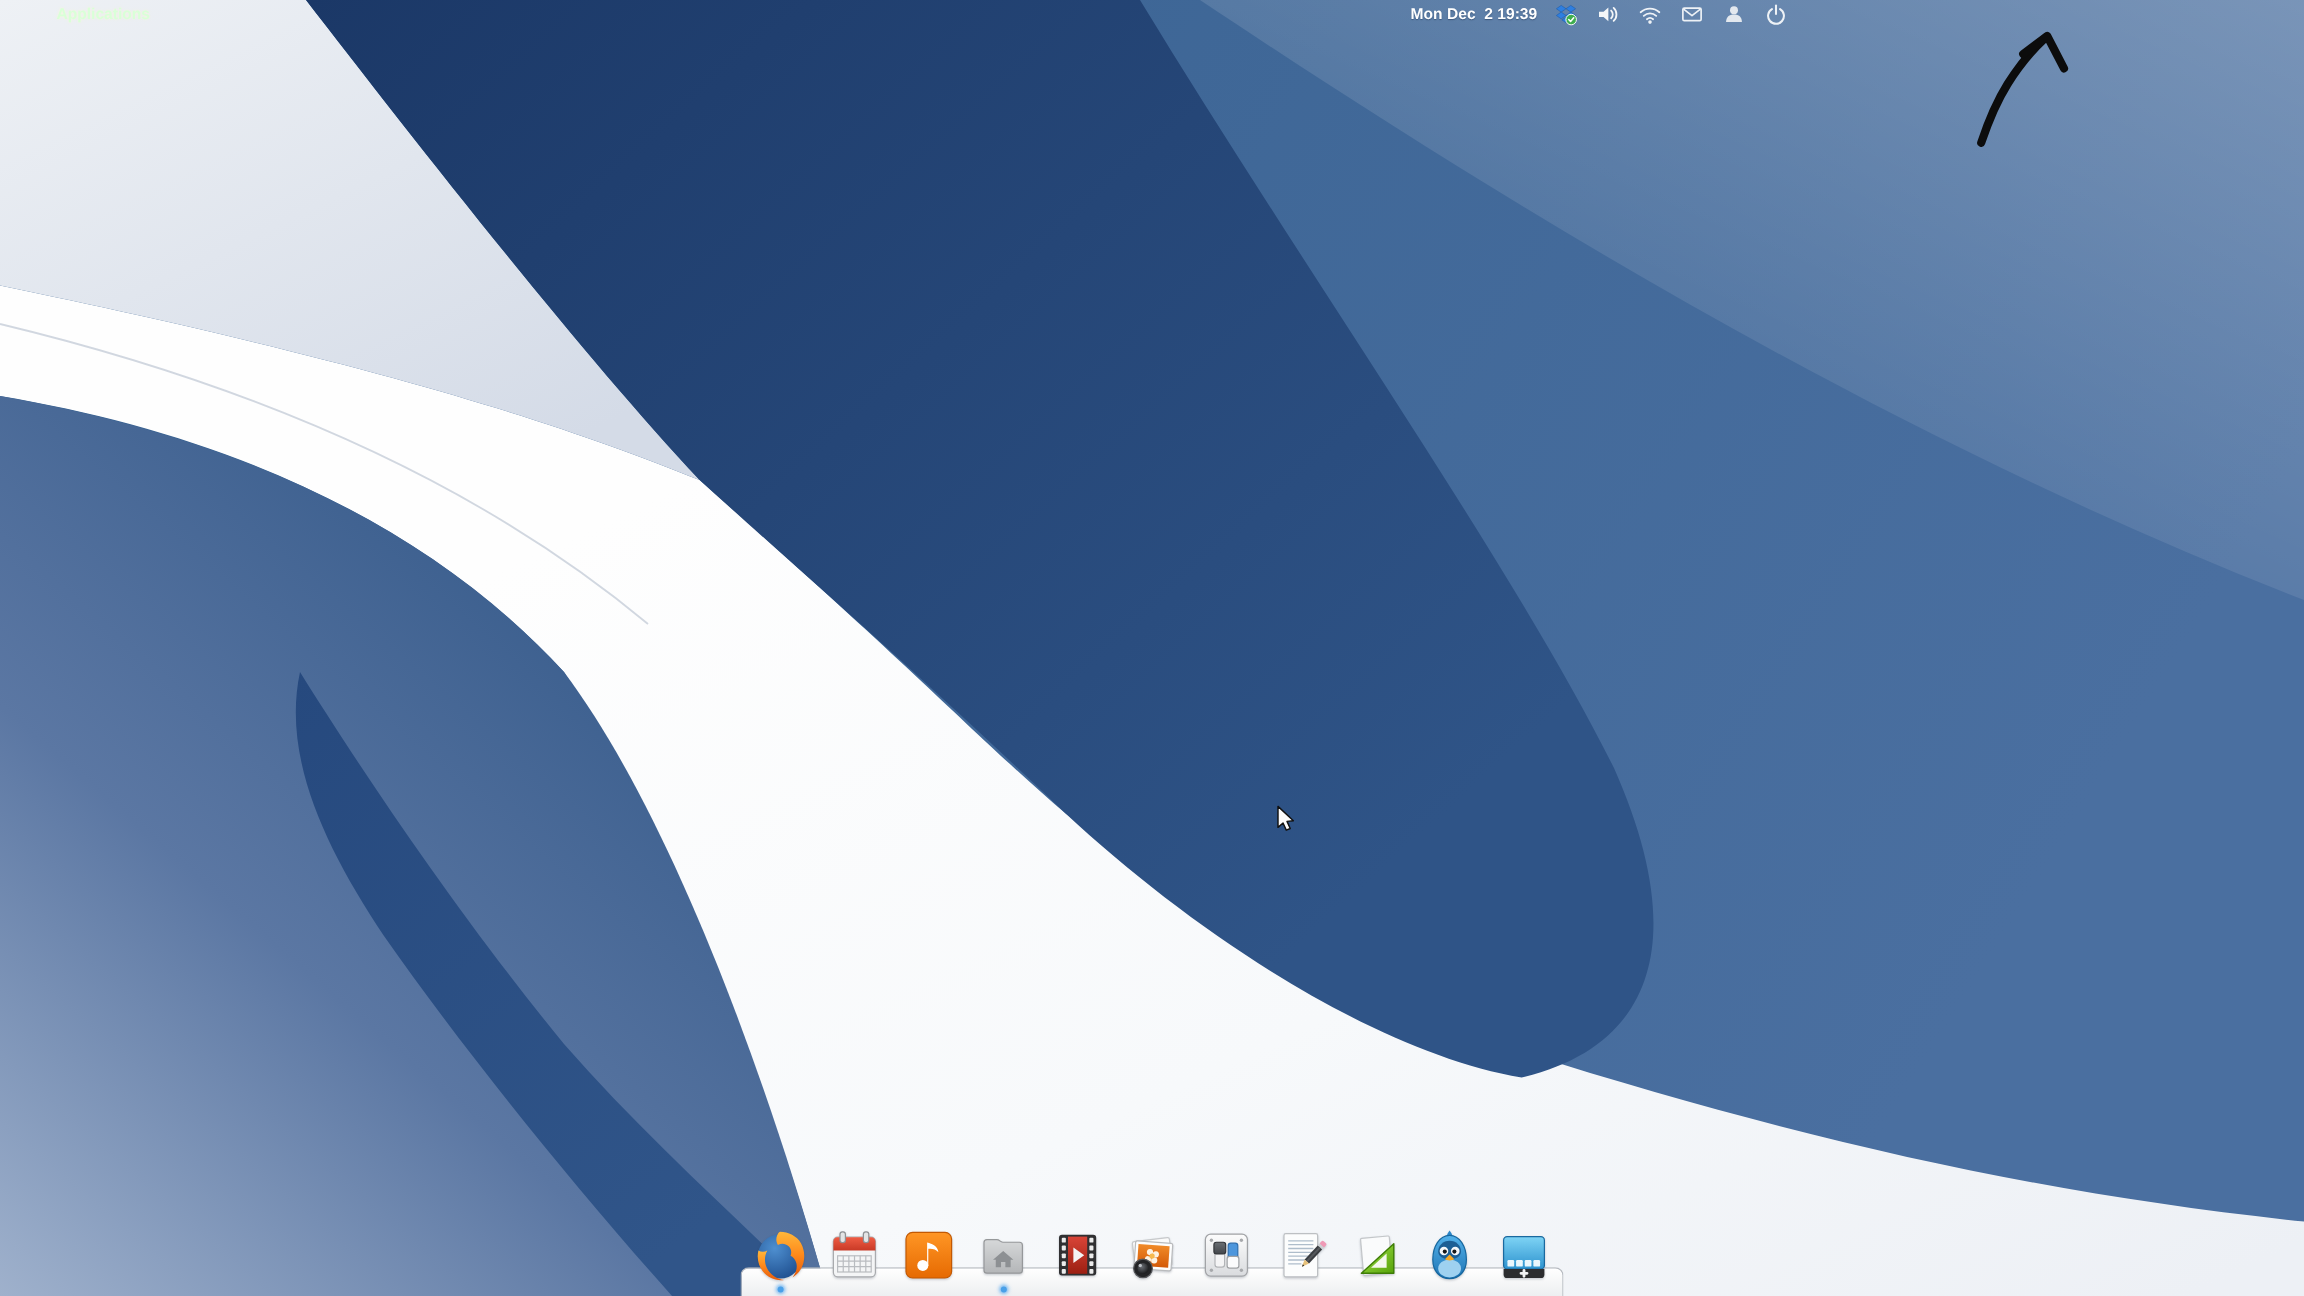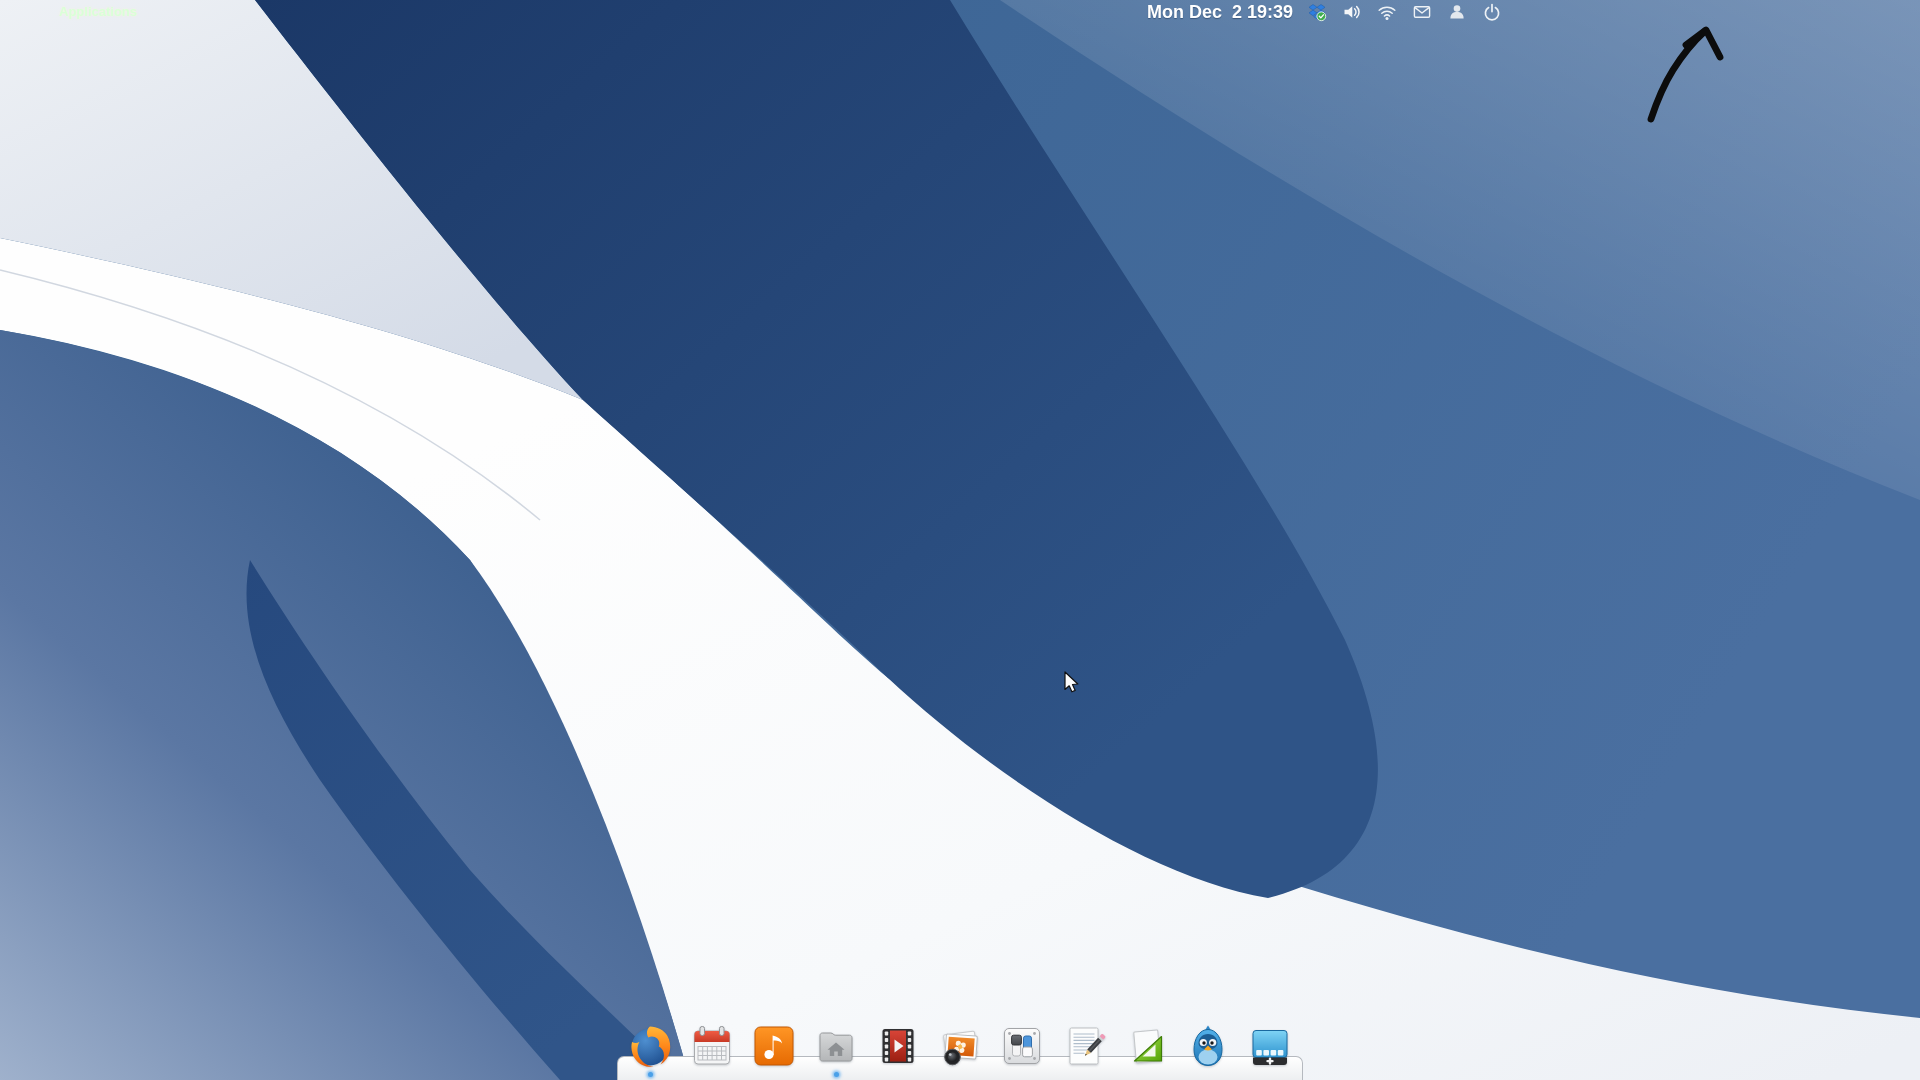--- a/index.html
+++ b/index.html
@@ -2,26 +2,26 @@
 <html><head>
 <meta charset="utf-8">
 <title>Desktop</title>
 <style>
   html,body{margin:0;padding:0;background:#000;}
   #screen{position:relative;width:1920px;height:1080px;overflow:hidden;
           font-family:"Liberation Sans",sans-serif;-webkit-user-select:none;user-select:none;}
   #wallpaper{position:absolute;left:0;top:0;width:1920px;height:1080px;}
 
   
-  #panel{position:absolute;left:0;top:0;width:1539px;height:24px;z-index:20;margin-left:12px;}
+  #panel{position:absolute;left:0;top:0;width:1539px;height:24px;z-index:20;}
   .apps-btn{position:absolute;left:47px;top:0;height:24px;line-height:24px;
             font-size:13px;font-weight:bold;color:#d9ffd8;
             text-shadow:0 0 2px rgba(255,255,200,.6);background:none;border:none;padding:0;}
   .clock{position:absolute;right:258px;top:0;height:24px;line-height:24px;
-         font-size:18px;font-weight:bold;color:#ffffff;white-space:pre;
+         font-size:13px;font-weight:bold;color:#ffffff;white-space:pre;
          text-shadow:0 1px 1px rgba(20,40,70,.45);}
   .tray{position:absolute;right:49px;top:0;height:24px;display:flex;align-items:center;gap:15px;}
   .tray-ic{width:20px;height:20px;display:block;}
 
   
   .dock-surface{position:absolute;left:617px;top:1056px;width:684px;height:24px;z-index:10;
                 background:linear-gradient(#ffffff,#eceef0);
                 border:1px solid #b5b9bf;border-bottom:none;
                 border-radius:7px 7px 0 0;box-shadow:inset 0 1px 0 #ffffff;}
   .dock-icons{position:absolute;left:626px;bottom:10px;display:flex;gap:14px;z-index:11;}

